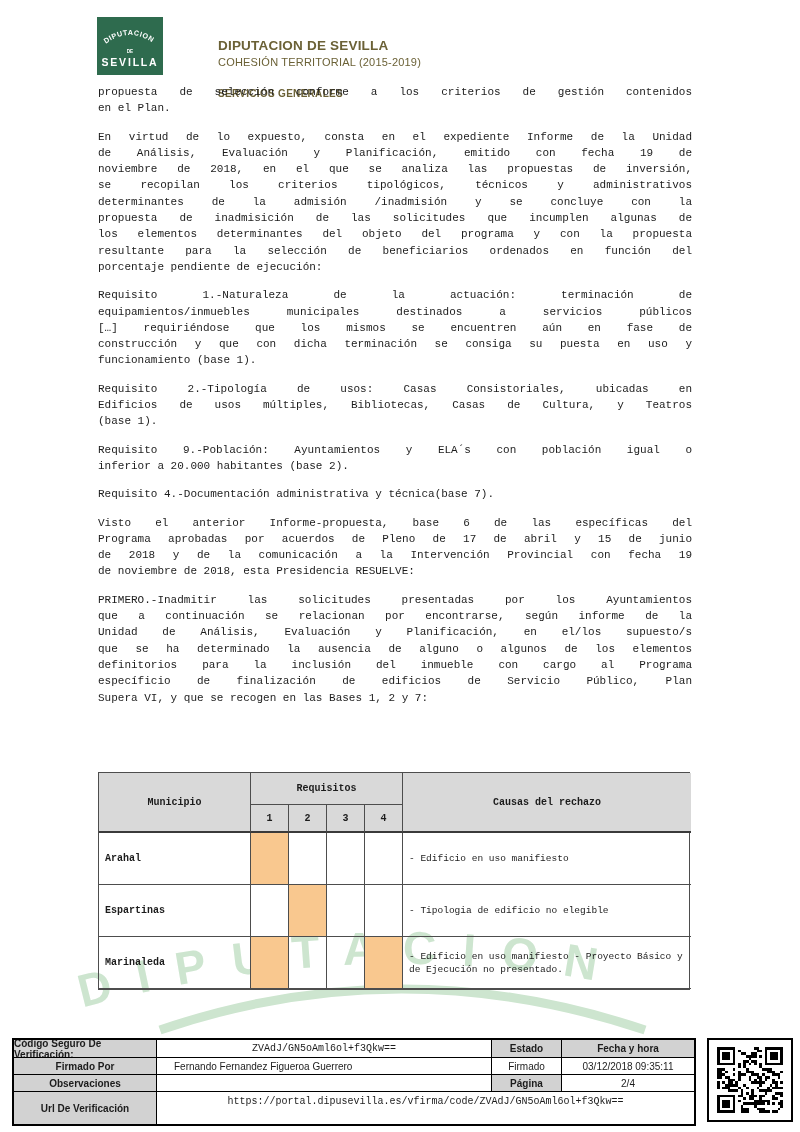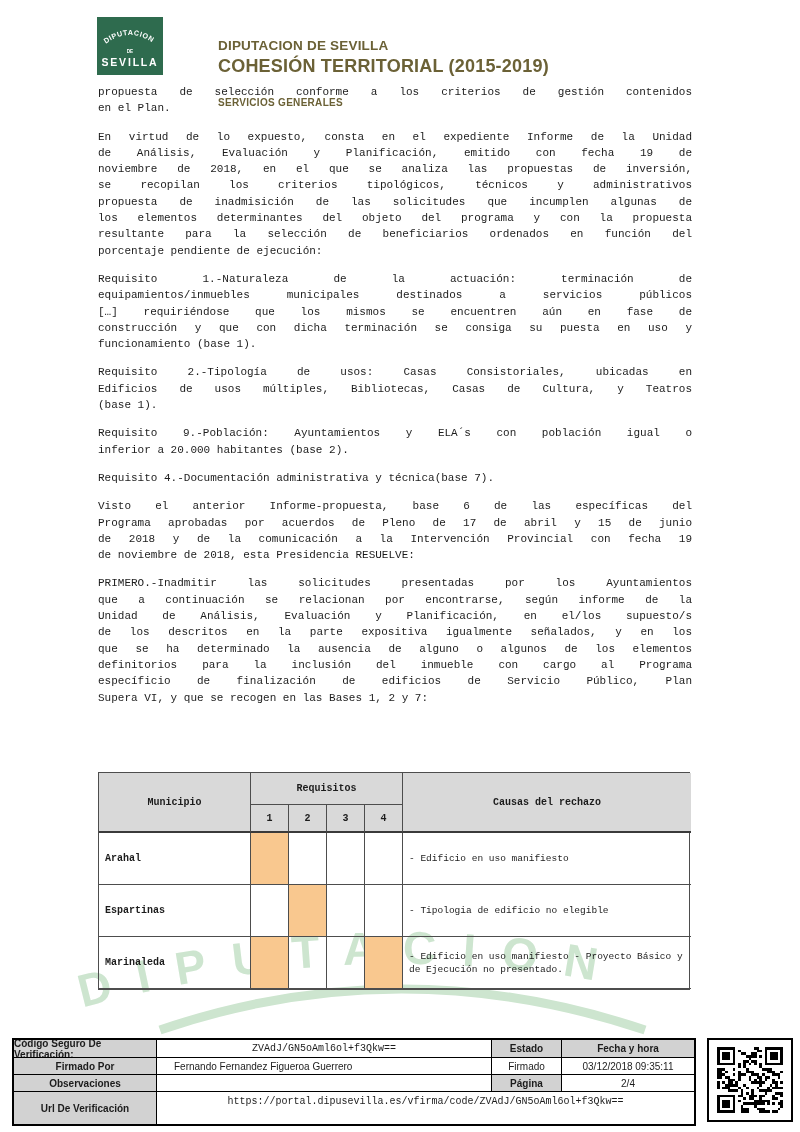--- a/index.html
+++ b/index.html
@@ -4,21 +4,21 @@
 <style>
   html,body{margin:0;padding:0;background:#fff;}
   #page{position:relative;width:800px;height:1132px;background:#fff;overflow:hidden;
         font-family:"Liberation Mono",monospace;color:#1c1c1c;}
 
   
   #logo{position:absolute;left:97px;top:17px;width:66px;height:58px;}
   #org-block{position:absolute;left:218px;top:38px;font-family:"Liberation Sans",sans-serif;
              color:var(--header-text,#6B6136);}
   #org-name{font-size:13.5px;font-weight:bold;letter-spacing:.2px;}
-  #dept-name{font-size:18px;font-weight:bold;margin-top:3px;letter-spacing:.2px;}
+  #dept-name{font-size:11px;font-weight:normal;margin-top:3px;letter-spacing:.2px;}
   #unit-name{font-size:10px;font-weight:bold;margin-top:20px;letter-spacing:.3px;}
 
   
   #body-paragraphs{position:absolute;left:98px;top:84px;width:594px;font-size:11px;}
   .para{margin-bottom:12px;}
   .line{line-height:16.3px;white-space:nowrap;text-align:justify;text-align-last:justify;
         text-justify:inter-word;}
   .line.last{text-align:left;text-align-last:left;}
   .line .bold{font-weight:normal;}
 
@@ -96,20 +96,21 @@
   <div id="body-paragraphs">
       <div class="para">
         <div class="line"><span>propuesta de selección conforme a los criterios de gestión contenidos</span></div>
         <div class="line last"><span>en el Plan.</span></div>
       </div>
       <div class="para">
         <div class="line"><span>En virtud de lo expuesto, consta en el expediente Informe de la Unidad</span></div>
         <div class="line"><span>de Análisis, Evaluación y Planificación, emitido con fecha 19 de</span></div>
         <div class="line"><span>noviembre de 2018, en el que se analiza las propuestas de inversión,</span></div>
         <div class="line"><span>se recopilan los criterios tipológicos, técnicos y administrativos</span></div>
+        <div class="line"><span>determinantes de la admisión /inadmisión y se concluye con la</span></div>
         <div class="line"><span>propuesta de inadmisición de las solicitudes que incumplen algunas de</span></div>
         <div class="line"><span>los elementos determinantes del objeto del programa y con la propuesta</span></div>
         <div class="line"><span>resultante para la selección de beneficiarios ordenados en función del</span></div>
         <div class="line last"><span>porcentaje pendiente de ejecución:</span></div>
       </div>
       <div class="para">
         <div class="line"><span class="bold">Requisito 1.-Naturaleza de la actuación:</span><span> terminación de</span></div>
         <div class="line"><span>equipamientos/inmuebles municipales destinados a servicios públicos</span></div>
         <div class="line"><span>[…] requiriéndose que los mismos se encuentren aún en fase de</span></div>
         <div class="line"><span>construcción y que con dicha terminación se consiga su puesta en uso y</span></div>
@@ -130,21 +131,20 @@
       <div class="para">
         <div class="line"><span>Visto el anterior Informe-propuesta, base 6 de las específicas del</span></div>
         <div class="line"><span>Programa aprobadas por acuerdos de Pleno de 17 de abril y 15 de junio</span></div>
         <div class="line"><span>de 2018 y de la comunicación a la Intervención Provincial con fecha 19</span></div>
         <div class="line last"><span>de noviembre de 2018, esta Presidencia RESUELVE:</span></div>
       </div>
       <div class="para">
         <div class="line"><span>PRIMERO.-Inadmitir las solicitudes presentadas por los Ayuntamientos</span></div>
         <div class="line"><span>que a continuación se relacionan por encontrarse, según informe de la</span></div>
         <div class="line"><span>Unidad de Análisis, Evaluación y Planificación, en el/los supuesto/s</span></div>
-        <div class="line"><span>de los descritos en la parte expositiva igualmente señalados, y en los</span></div>
         <div class="line"><span>que se ha determinado la ausencia de alguno o algunos de los elementos</span></div>
         <div class="line"><span>definitorios para la inclusión del inmueble con cargo al Programa</span></div>
         <div class="line"><span>específicio de finalización de edificios de Servicio Público, Plan</span></div>
         <div class="line last"><span>Supera VI, y que se recogen en las Bases 1, 2 y 7:</span></div>
       </div>
     </div>
 
   <div id="rejection-table">
       <div class="cell hdr muni-h" style="grid-area: 1 / 1 / span 2; justify-content: center; border-bottom: 2px solid rgb(58, 58, 58);">Municipio</div>
       <div class="cell hdr" style="grid-area: 1 / 2 / auto / span 4;">Requisitos</div>

